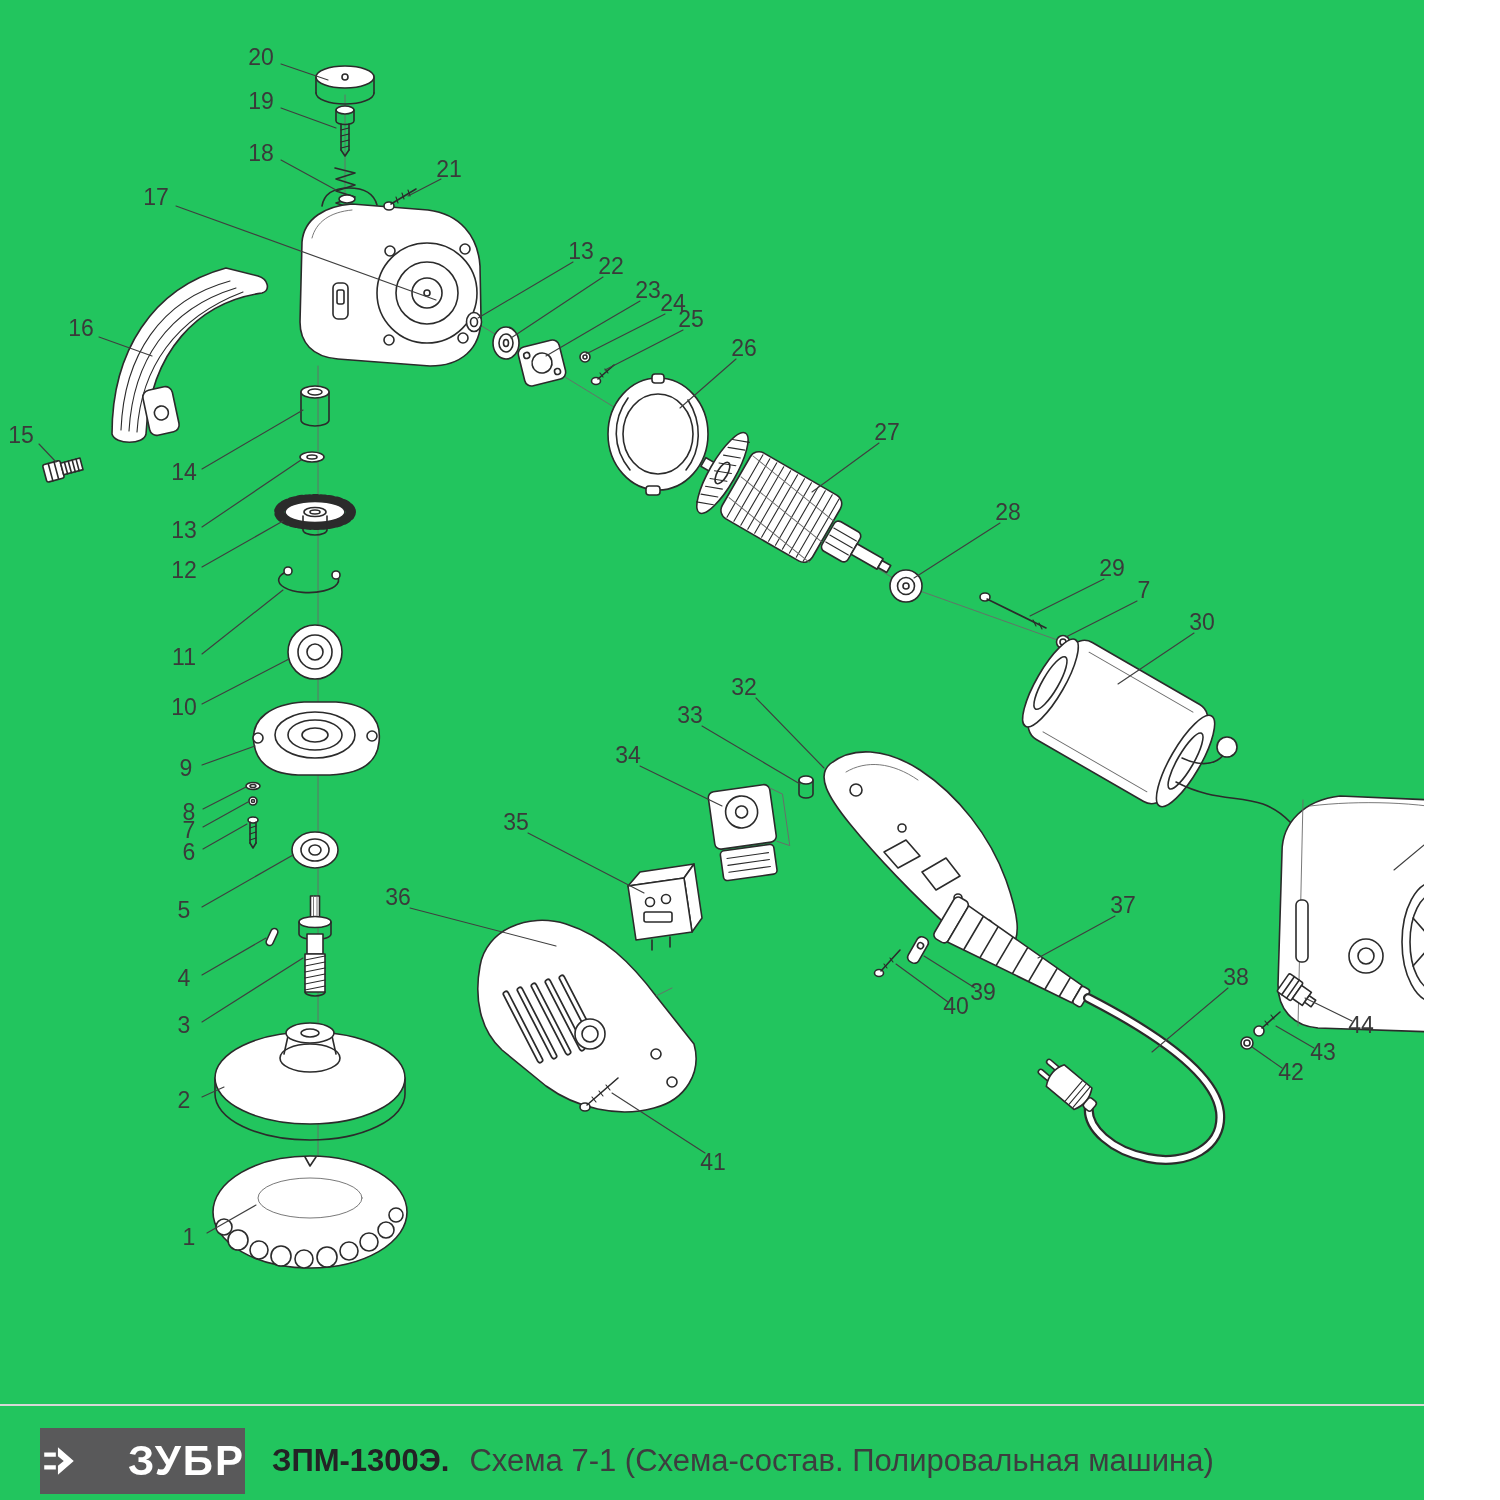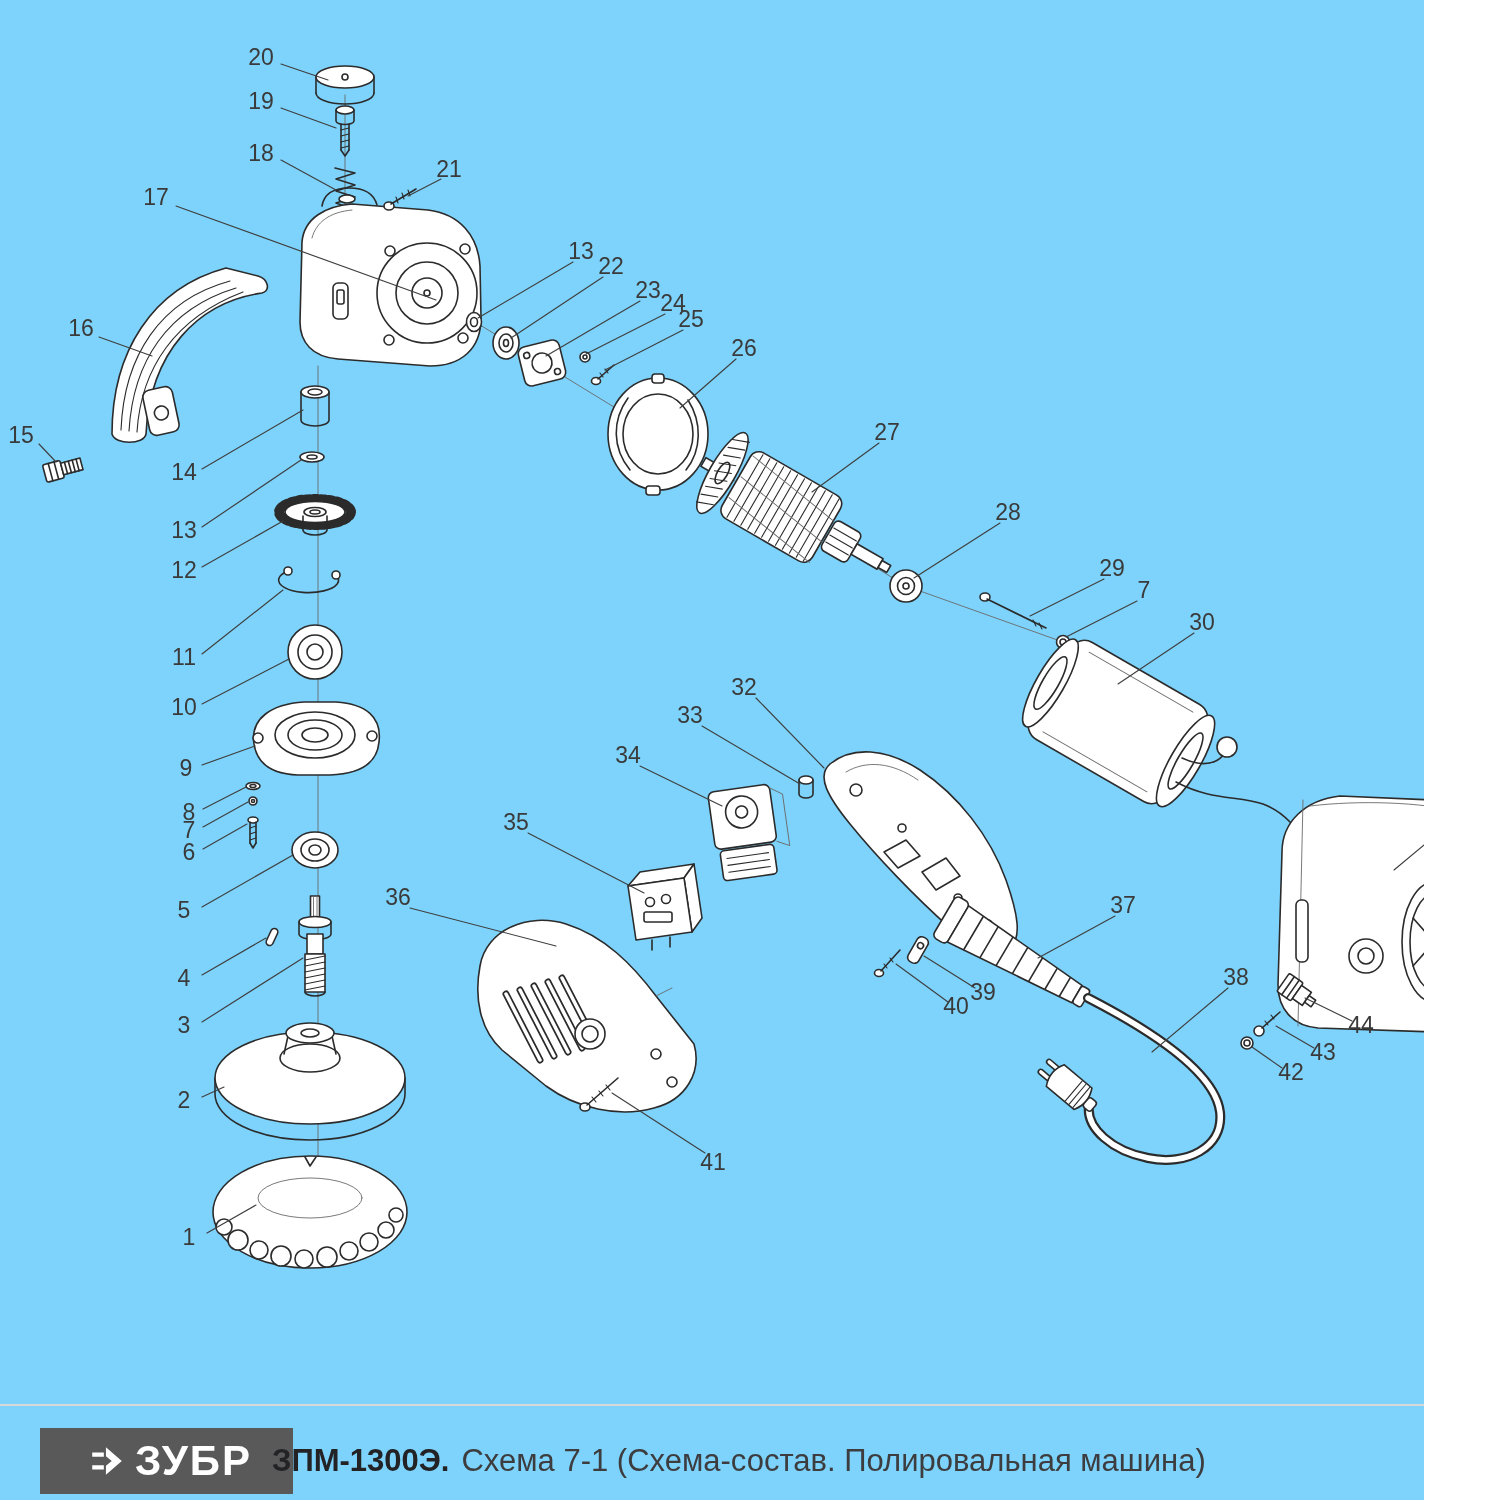--- a/index.html
+++ b/index.html
@@ -1,44 +1,44 @@
 <!DOCTYPE html>
 <html style="--stroke: #2b2b2b; --logo-bg: #59595a; --footer-text: #3d3d3f;"><head>
 <meta charset="utf-8">
 <style>
   :root{
     --stroke:#2b2b2b;
     --logo-bg:#59595a;
     --footer-text:#3d3d3f;
   }
   html,body{margin:0;padding:0;background:#fff;}
-  .page{position:relative;width:1424px;height:1500px;background:#7dd3fc;overflow:hidden;
+  .page{position:relative;width:1424px;height:1500px;background:#22c55e;overflow:hidden;
         font-family:"Liberation Sans",sans-serif;}
   #diagram{position:absolute;left:0;top:0;}
   #diagram path,#diagram circle,#diagram ellipse,#diagram rect,#diagram line,#diagram polyline{
     fill:none;stroke:var(--stroke);stroke-width:1.6;stroke-linecap:round;stroke-linejoin:round;}
   #diagram .f{fill:#ffffff;}
   #diagram .thin{stroke-width:0.9;stroke:#6a6a6a;}
   #diagram .hatch{stroke-width:1.1;}
   #diagram .teeth{stroke-width:10;stroke-dasharray:4 3.5;}
   #diagram .slot-o{stroke-width:7;}
   #diagram .slot-i{stroke:#fff;stroke-width:3.5;}
   #diagram .cord-o{stroke-width:10;}
   #diagram .cord-i{stroke:#fff;stroke-width:5.5;}
   #diagram line.leader{stroke:#3f3f3f;stroke-width:1.15;}
   #diagram text.callout{fill:#3a3a3a;stroke:none;font:23px "Liberation Sans",sans-serif;
     text-anchor:middle;dominant-baseline:central;}
   .footer{position:absolute;left:0;top:1404px;width:1500px;height:96px;}
   .footer .rule{position:absolute;left:0;top:0;width:1500px;height:0;border-top:2px solid #d7d7d7;}
   .logo{position:absolute;left:40px;top:24px;width:205px;height:66px;background:var(--logo-bg);
-        display:flex;align-items:center;justify-content:flex-start;gap:9px;padding-left:48px;}
+        display:flex;align-items:center;justify-content:space-between;gap:9px;}
   .logo-text{color:#fff;font-size:42px;font-weight:bold;letter-spacing:2px;line-height:1;}
   .title{position:absolute;left:272px;top:24px;height:66px;display:flex;align-items:center;
          font-size:31px;color:var(--footer-text);white-space:nowrap;}
-  .title .model{font-weight:bold;color:#232325;margin-right:12px;}
+  .title .model{font-weight:bold;color:#232325;margin-right:20px;}
 </style>
 </head>
 <body>
 
 <div class="page">
 
 <svg id="diagram" width="1500" height="1404" viewBox="0 0 1500 1404">
 
   <g>
     <path class="thin" d="M345,95 L345,208"></path>

